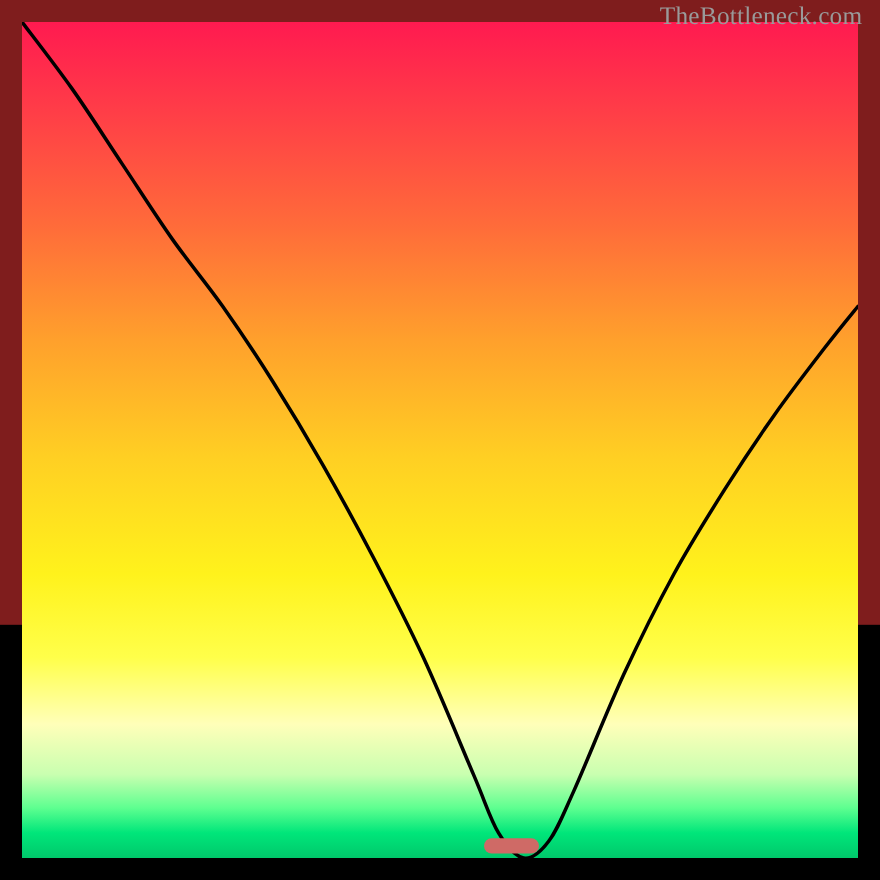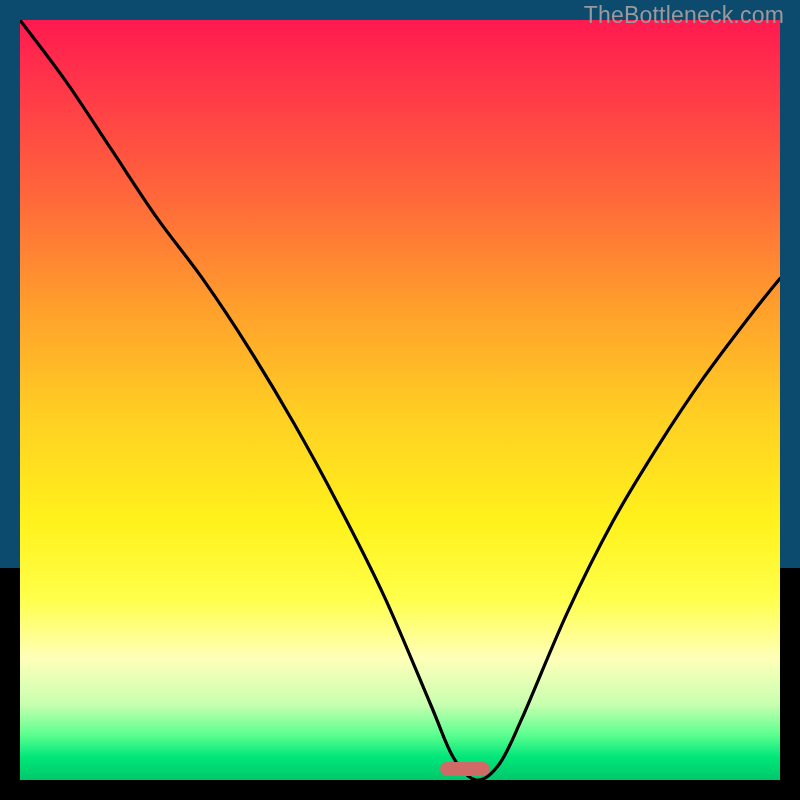--- a/index.html
+++ b/index.html
@@ -8,21 +8,22 @@
     width: 800px;
     height: 800px;
     background: #000;
     overflow: hidden;
     font-family: Arial, Helvetica, sans-serif;
   }
   .frame {
     position: relative;
     width: 800px;
     height: 568px;
-    background: #0c4a6e;
+    background: #7f1d1d;
+    font-family: Liberation Serif, serif;
   }
   .plot-area {
     position: absolute;
     left: 20px;
     top: 20px;
     width: 760px;
     height: 760px;
     background: linear-gradient(
       to bottom,
       #ff1a50 0%,

